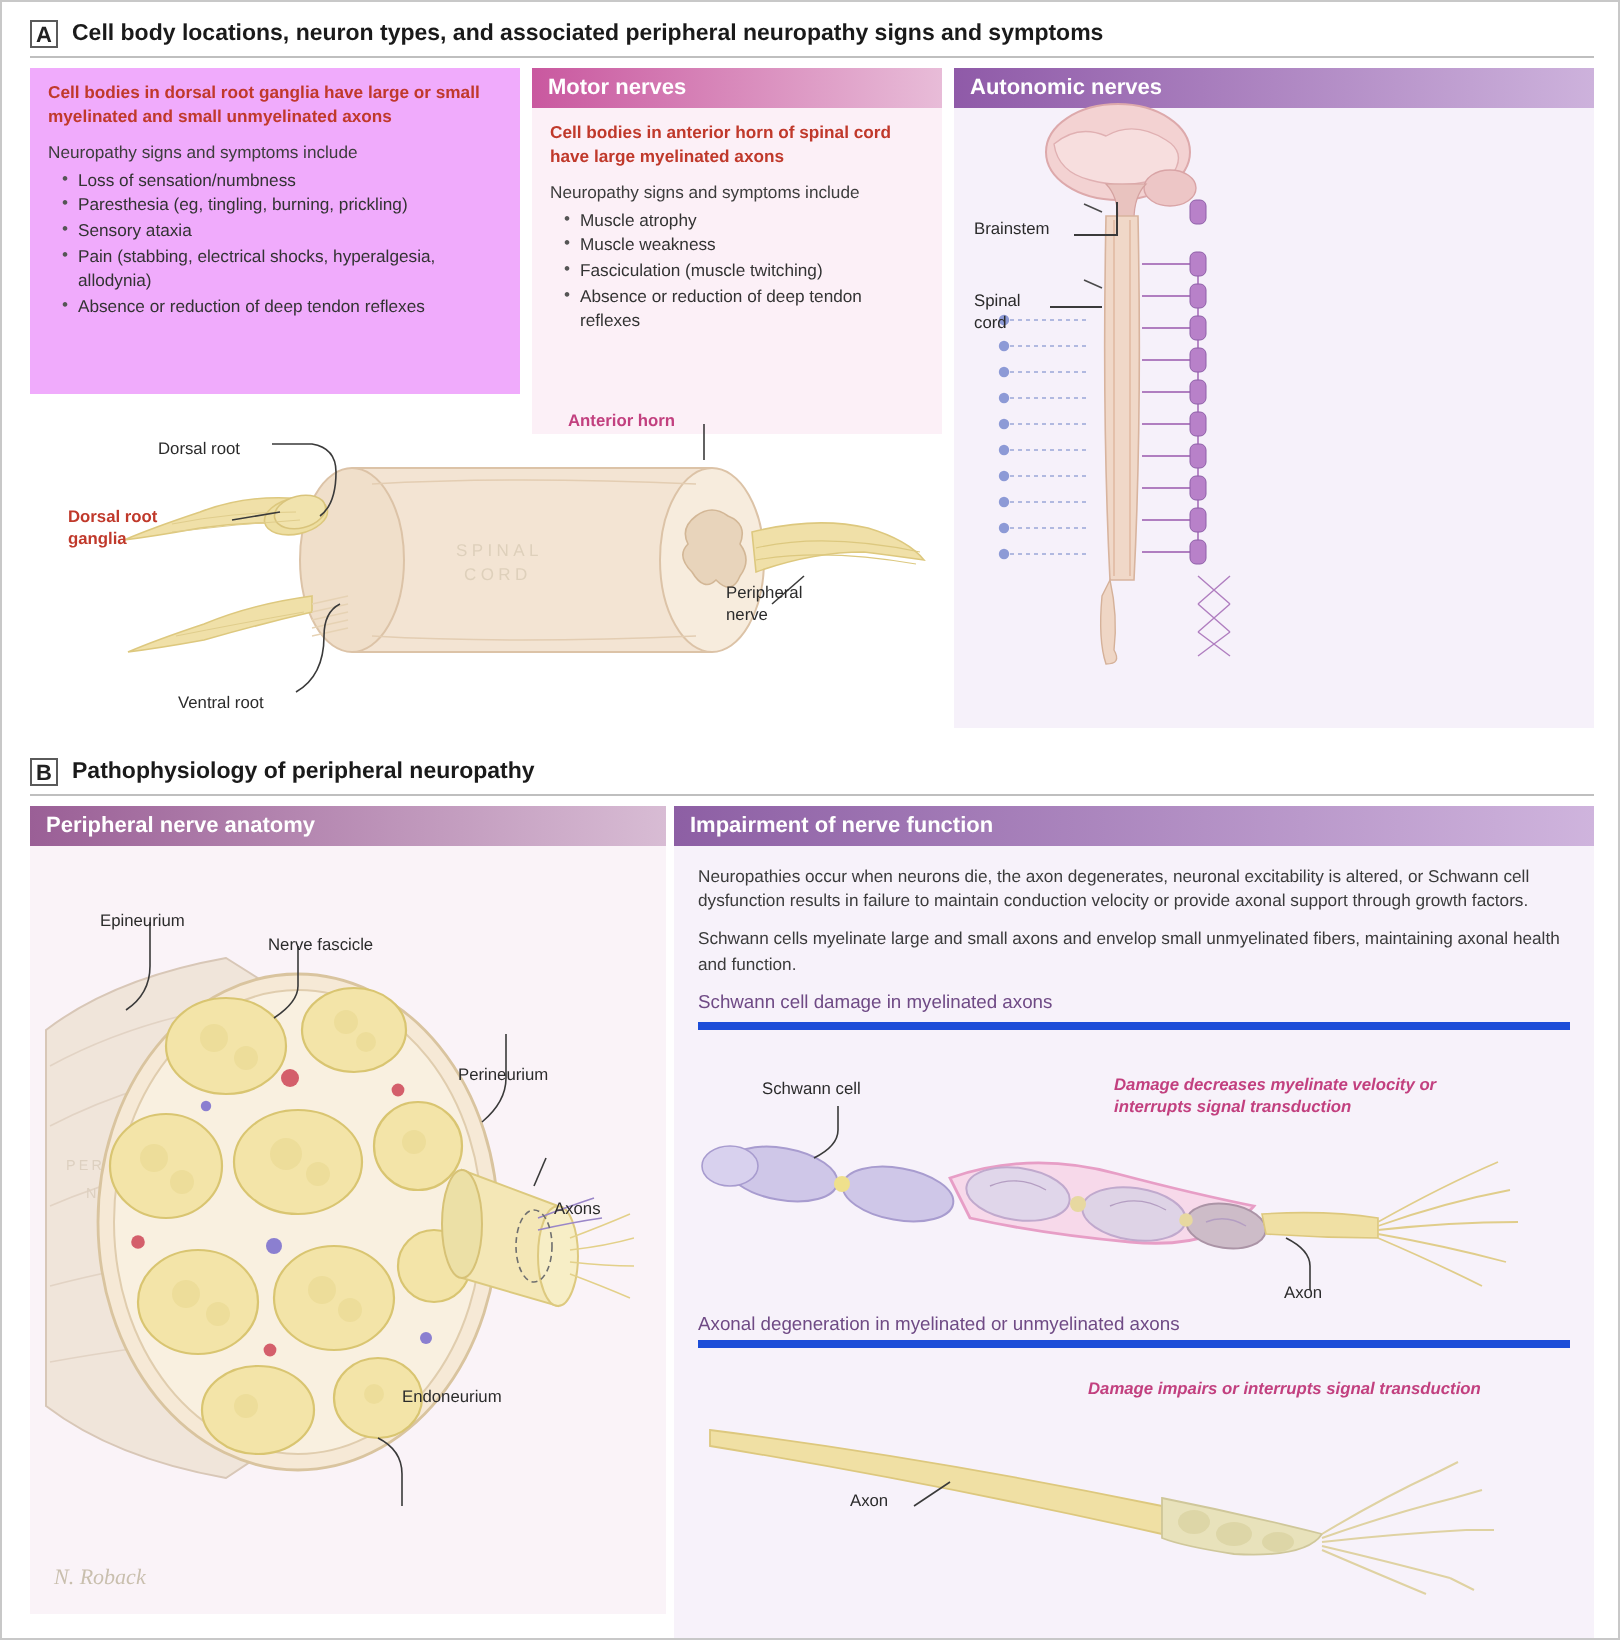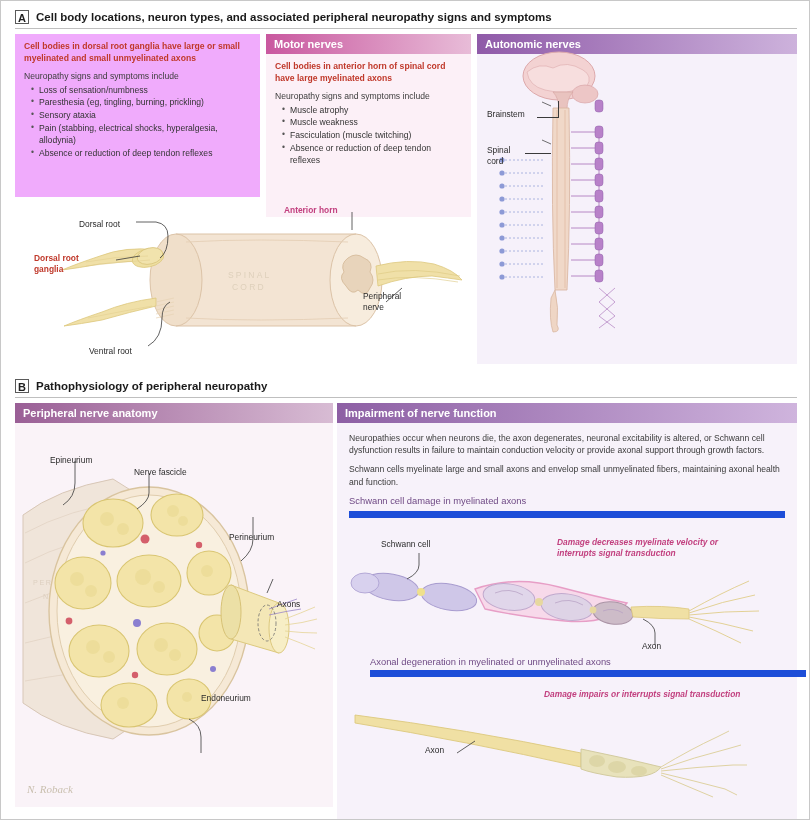--- a/index.html
+++ b/index.html
@@ -144,21 +144,21 @@
 
   .imp-text {
     font-size: 8.6px;
     line-height: 1.42;
     color: #3b3b3b;
     margin: 0 0 7px 0;
   }
   .imp-sub {
     font-size: 9.4px;
     color: #6f4a85;
-    border-bottom: 7px solid #1d4ed8;
+    border-bottom: 4px solid #1d4ed8;
     padding-bottom: 3px;
     margin: 0;
   }
 </style>
 </head>
 <body>
 
 <div id="page">
 
   <div class="panel-head" style="left:14px; top:9px;">
@@ -497,21 +497,21 @@
     <g stroke="#3a3a3a" stroke-width="0.8" fill="none">
       <path d="M74 12 L74 24 Q74 32 62 38"></path>
       <path d="M310 104 L310 92 Q310 84 298 78"></path>
     </g>
   </svg>
 
   <div class="lbl" style="left:380px; top:538px;">Schwann cell</div>
   <div class="lbl" style="left:641px; top:640px;">Axon</div>
   <div class="lbl pink italic" style="left:556px; top:536px; width:200px; line-height:1.35;">Damage decreases myelinate velocity or interrupts signal transduction</div>
 
-  <div style="position:absolute; left:348px; top:655px; width:436px;margin-left:21px;">
+  <div style="position:absolute; left:348px; top:655px; width:436px;">
     <p class="imp-sub" style="margin:0;">Axonal degeneration in myelinated or unmyelinated axons</p>
   </div>
 
   <div class="lbl pink italic" style="left:543px; top:688px; width:200px; line-height:1.35;">Damage impairs or interrupts signal transduction</div>
 
   <svg class="artboard" style="left:344px; top:690px;" width="440" height="110" viewBox="0 0 440 110">
     <path d="M10 24 Q120 38 236 62 L236 76 Q120 50 10 32 Z" fill="#f0e0a4" stroke="#ddc87e" stroke-width="0.9"></path>
     <path d="M236 58 Q276 66 316 76 Q308 88 272 86 Q246 82 236 78 Z" fill="#e8e2bb" stroke="#cfc79a" stroke-width="0.9"></path>
     <g fill="#ddd6a7">
       <ellipse cx="252" cy="70" rx="8" ry="6"></ellipse>

